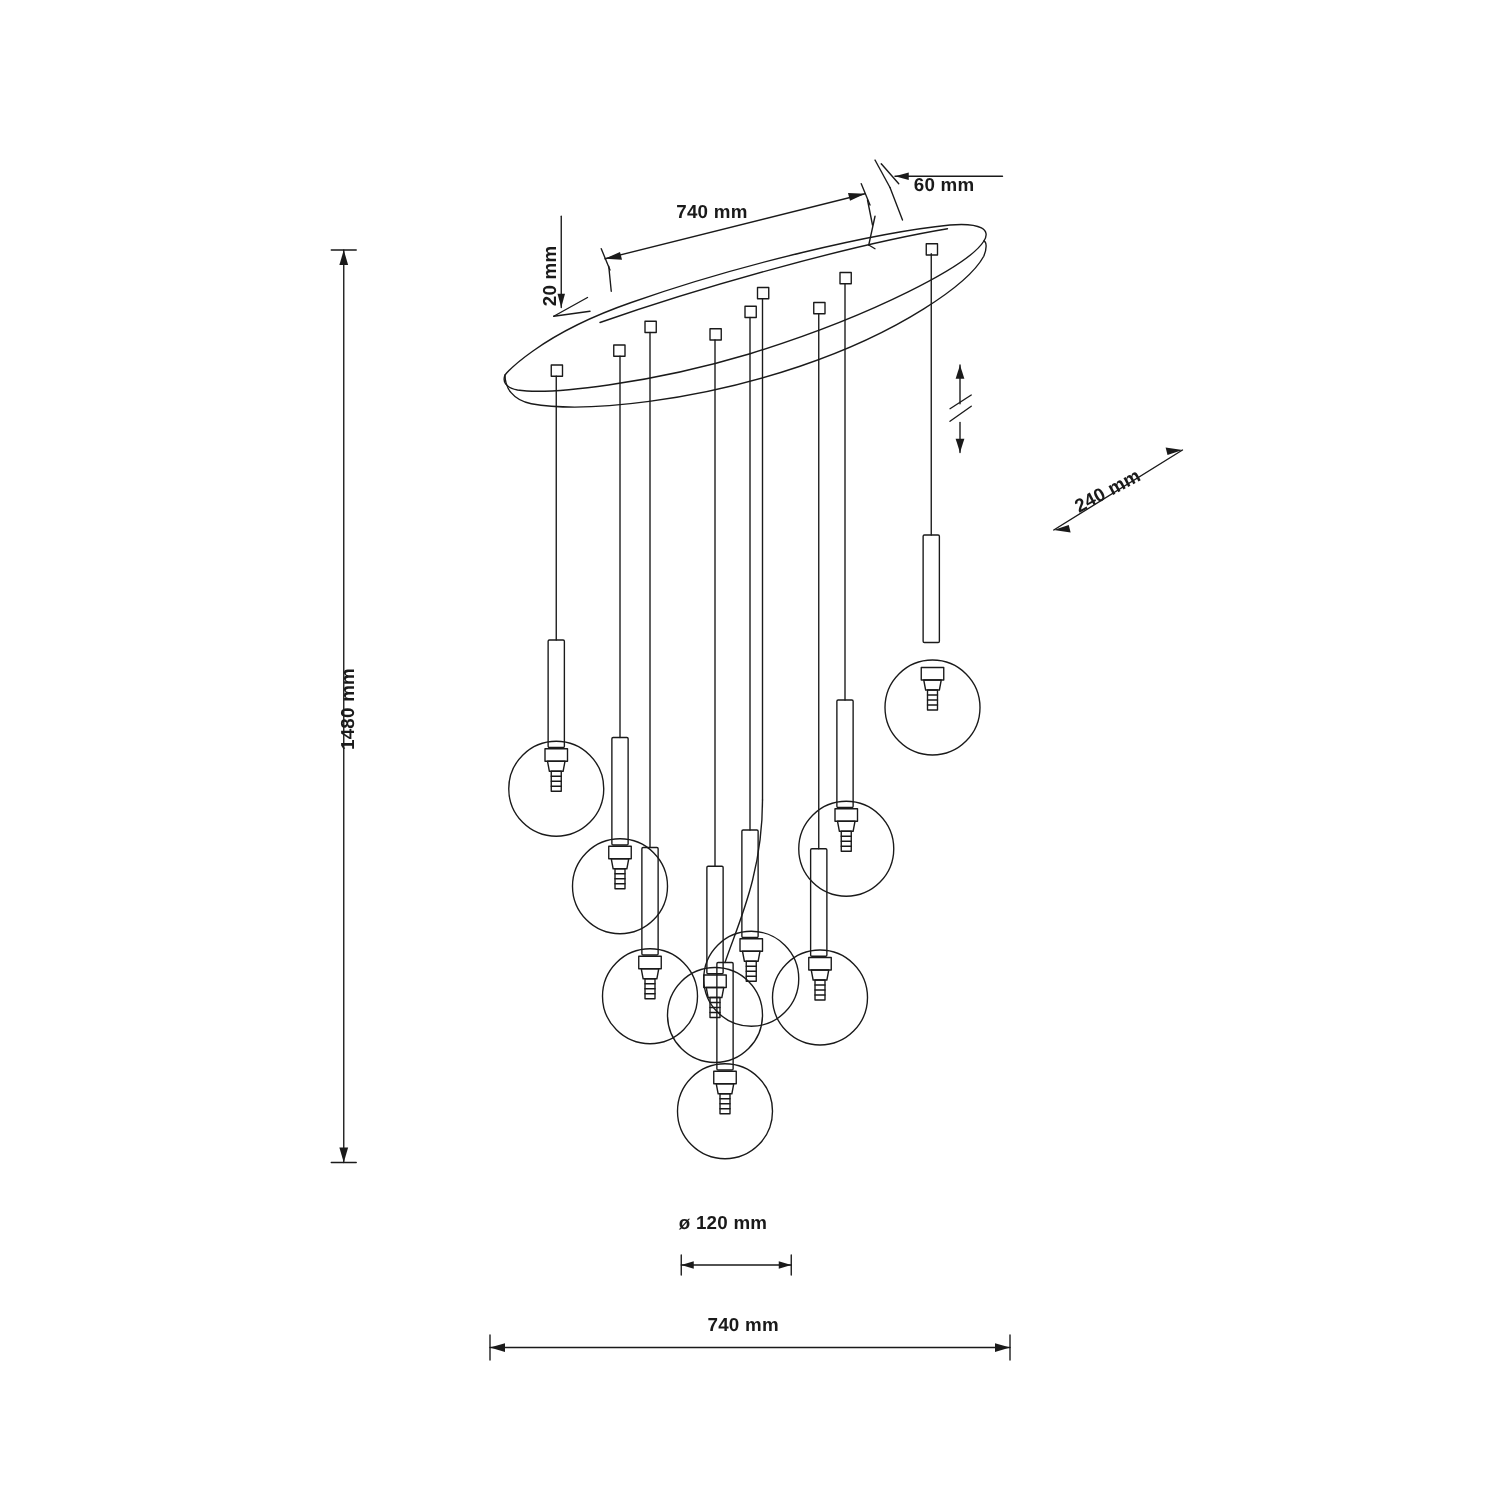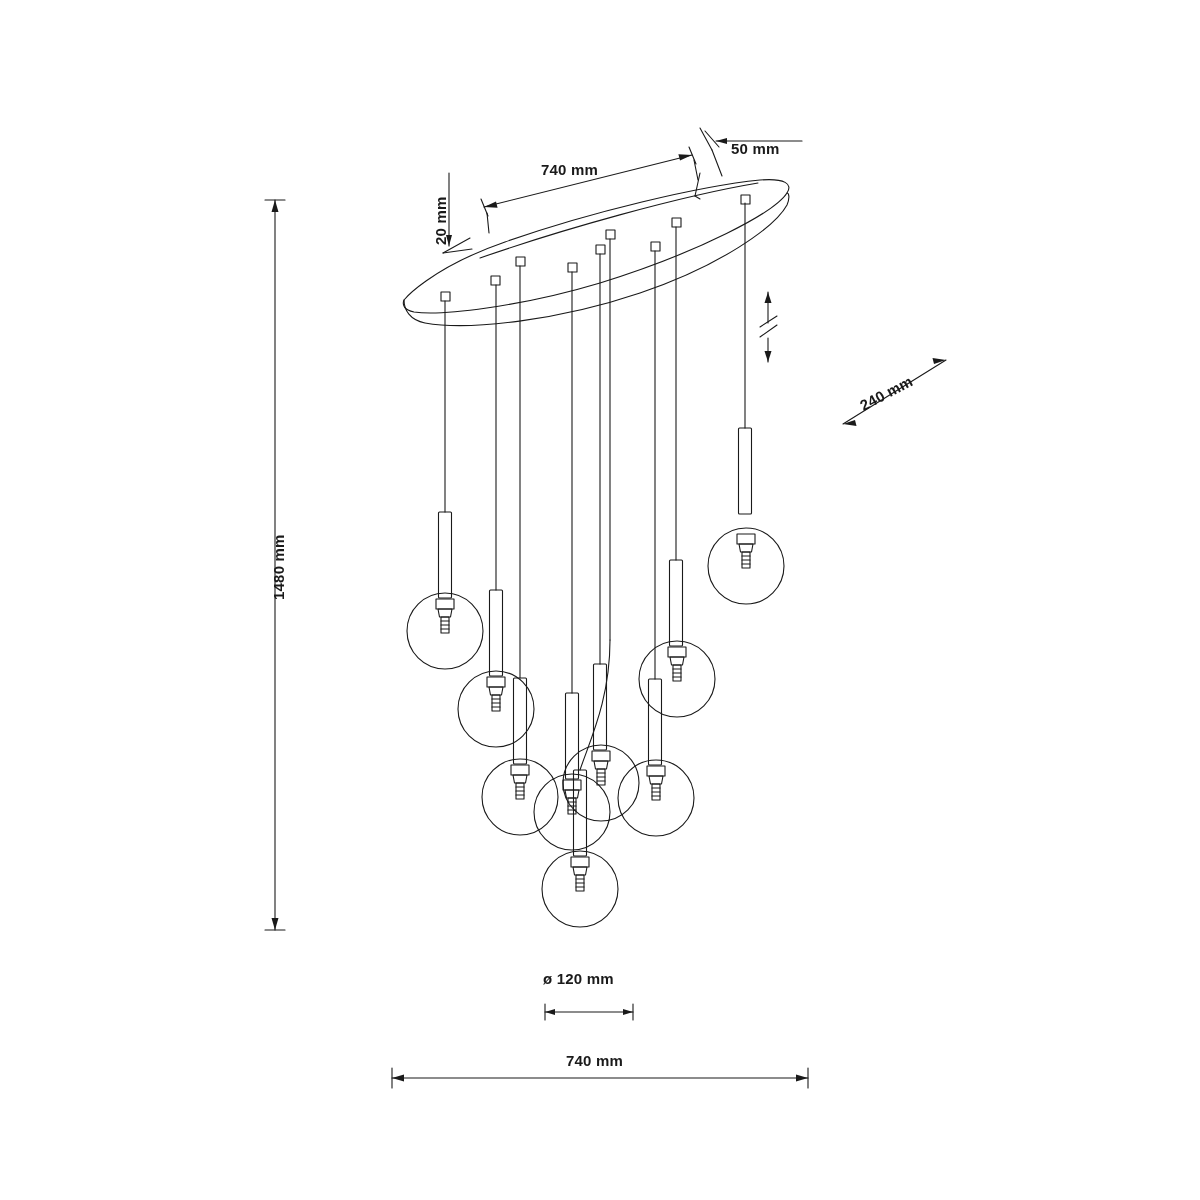--- a/index.html
+++ b/index.html
@@ -258,21 +258,21 @@
         <line x1="742" y1="564" x2="750" y2="564"></line>
       </g>
 
     </g>
   </svg>
 
   <div class="dim-label rot90" style="left:270px; top:600px;">1480 mm</div>
 
   <div class="dim-label" style="left:541px; top:161px;">740 mm</div>
 
-  <div class="dim-label" style="left:731px; top:140px;">50 mm</div>
+  <div class="dim-label" style="left:731px; top:140px;">60 mm</div>
 
   <div class="dim-label rot90" style="left:432px; top:245px;">20 mm</div>
 
   <div class="dim-label rot-diag" style="left:857px; top:399px;">240 mm</div>
 
   <div class="dim-label" style="left:543px; top:970px;">ø 120 mm</div>
 
   <div class="dim-label" style="left:566px; top:1052px;">740 mm</div>
 
 </div>

